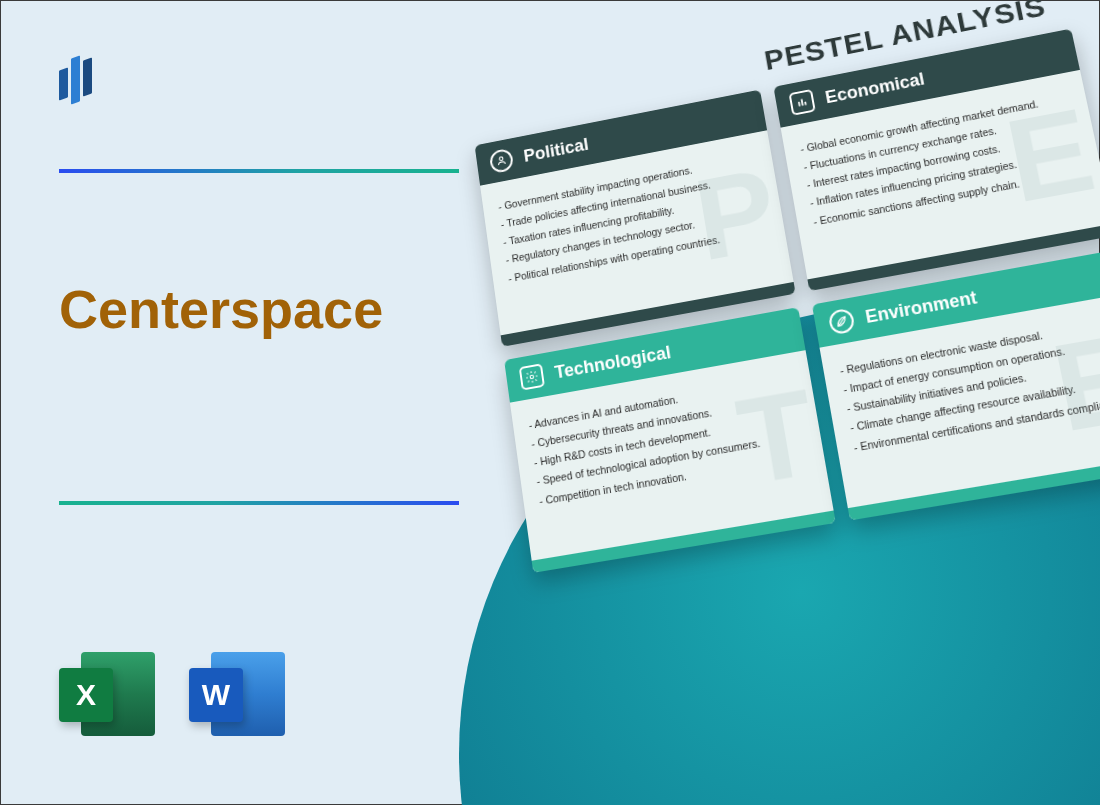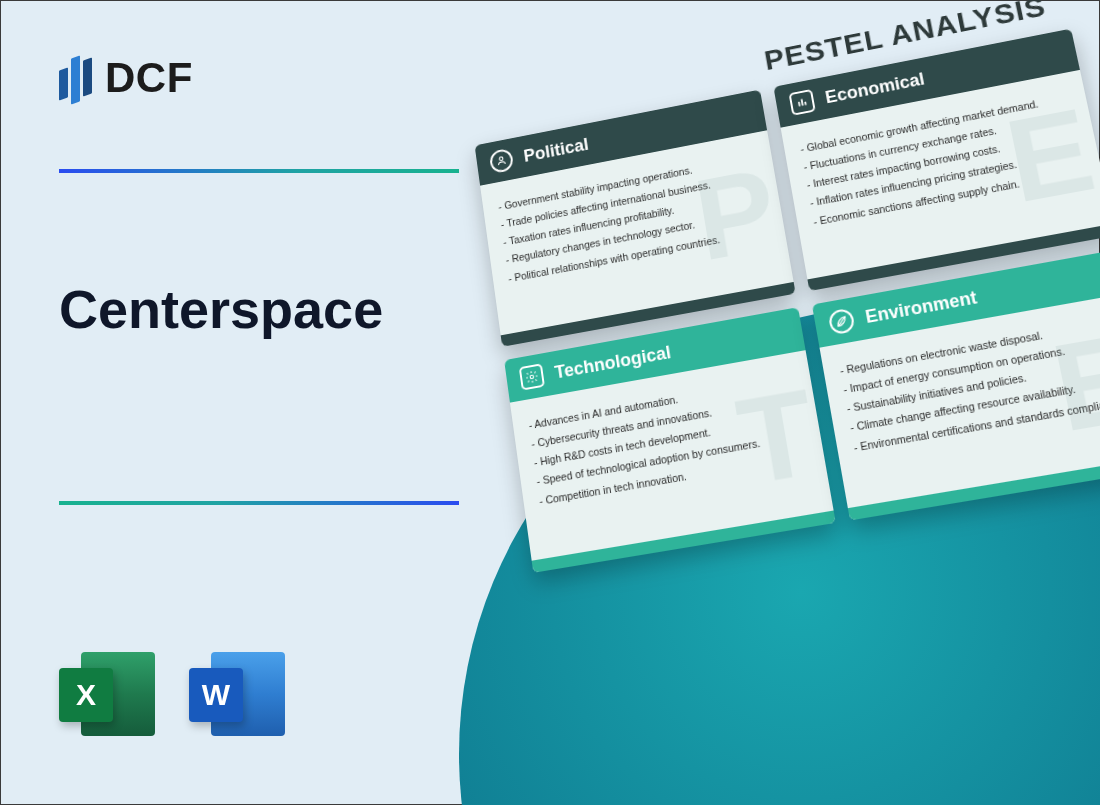--- a/index.html
+++ b/index.html
@@ -32,21 +32,21 @@
     background: linear-gradient(90deg, #2a4cf0 0%, #1fa3a3 60%, #18b28f 100%);
   }
   .hr.top { top: 168px; }
   .hr.bottom { top: 500px; background: linear-gradient(90deg, #18b28f 0%, #1fa3a3 40%, #2a4cf0 100%); }
 
   .title {
     position: absolute;
     left: 58px; top: 278px;
     font-size: 54px;
     font-weight: 800;
-    color: #0f172a;
+    color: #a16207;
     line-height: 1.12;
   }
 
   .file-icons {
     position: absolute;
     left: 58px; bottom: 62px;
     display: flex; gap: 34px;
   }
   .app-icon { position: relative; width: 96px; height: 96px; }
   .ai-back { position:absolute; right:0; top:6px; width:74px; height:84px; border-radius:4px; }
@@ -139,21 +139,20 @@
 <body>
 
 <div class="page">
 
   <div class="logo">
     <div class="logo-bars">
       <span class="b1"></span>
         <span class="b2"></span>
         <span class="b3"></span>
     </div>
-    <div class="logo-text">DCF</div>
   </div>
 
   <div class="hr top"></div>
 
   <h1 class="title">
     <span>Centerspace</span><br>
   </h1>
 
   <div class="hr bottom"></div>
 

